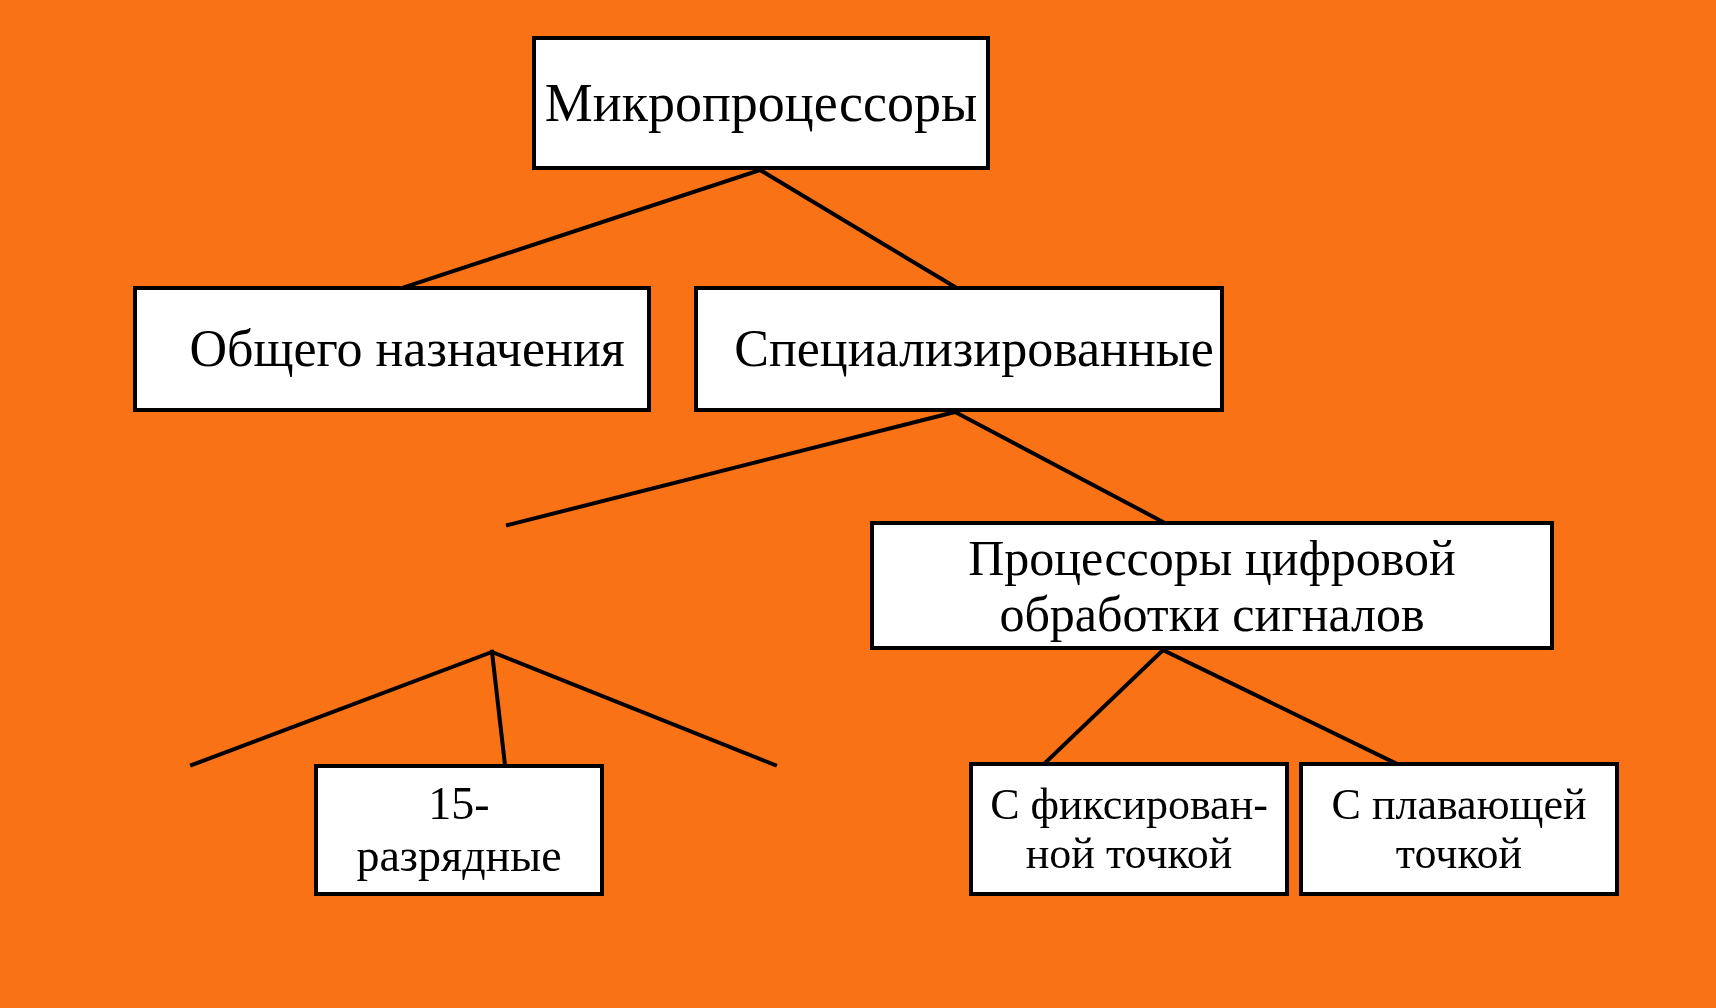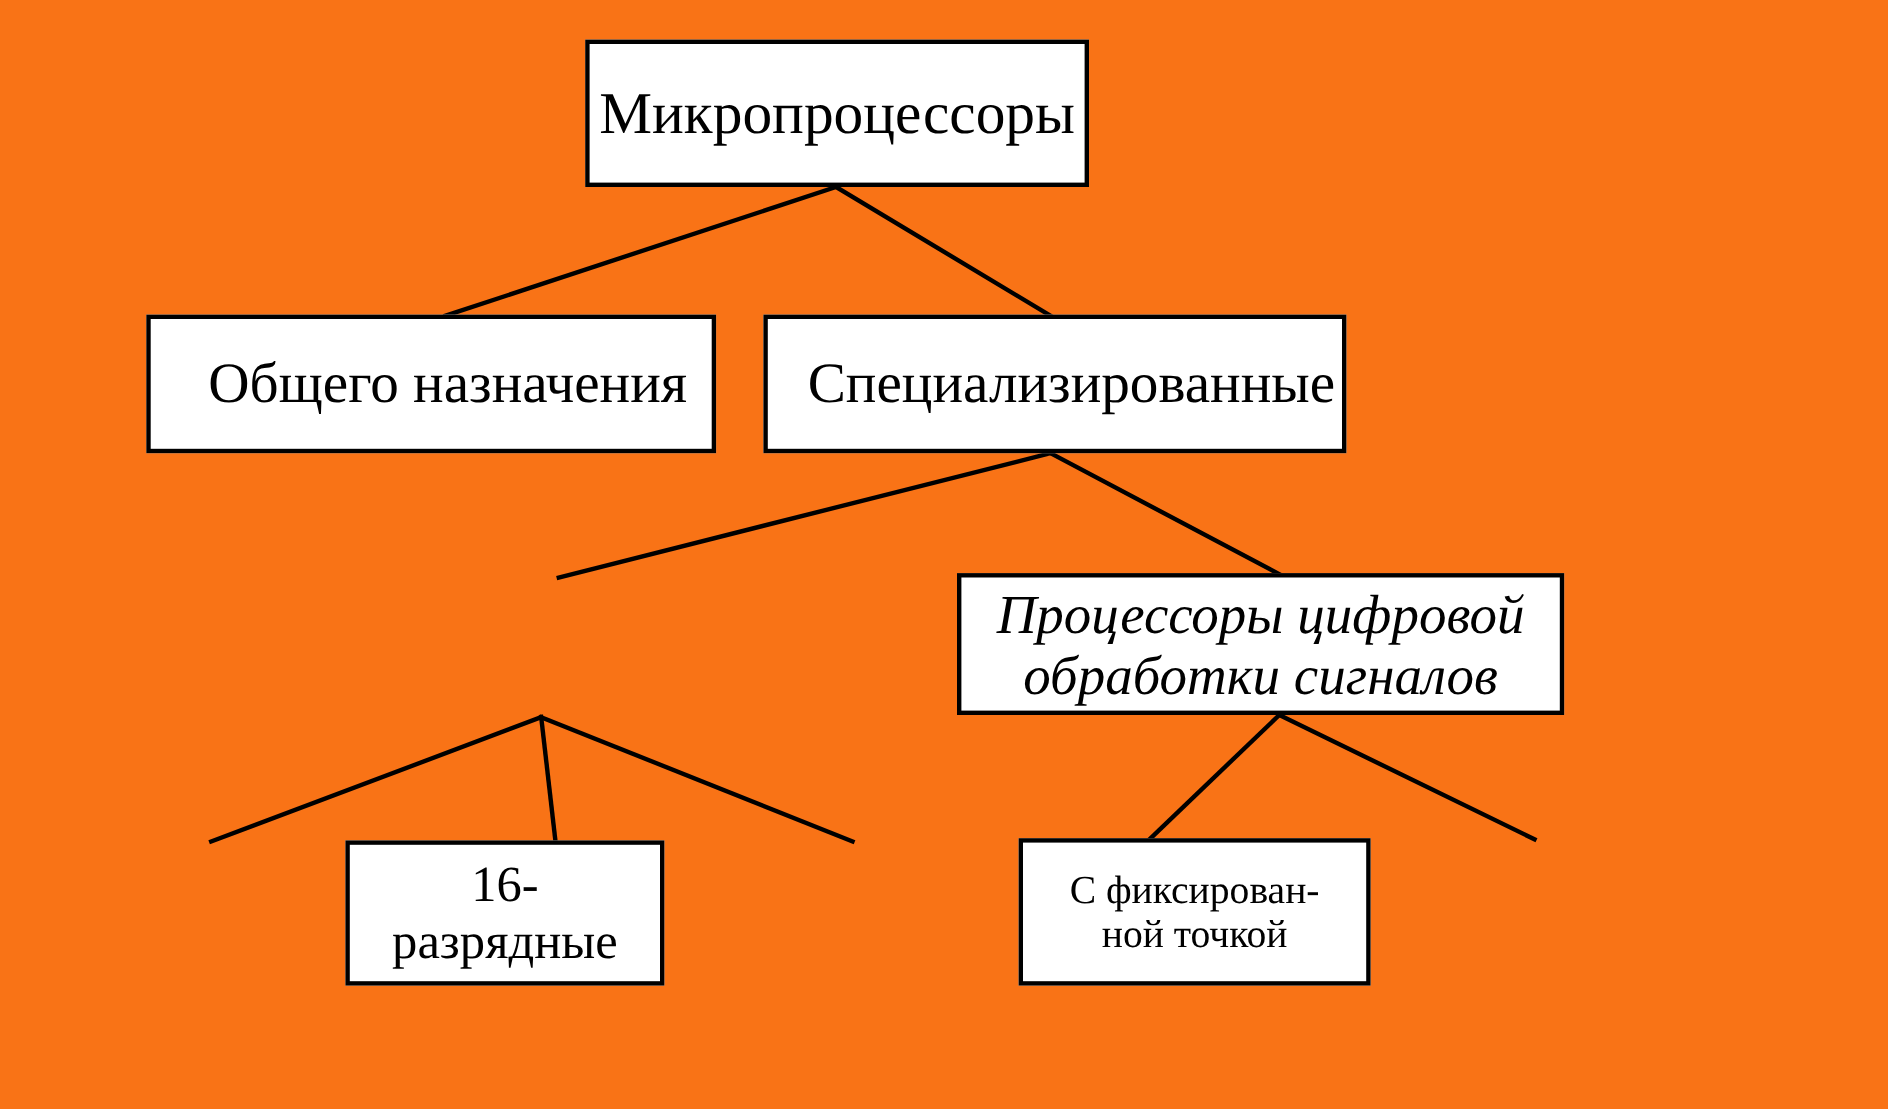--- a/index.html
+++ b/index.html
@@ -39,21 +39,21 @@
   }
   .node .label {
     display: block;
     padding: 0 10px;
     white-space: pre-line;
   }
   .lvl0 { font-size: 54px; }
   .lvl1 { font-size: 52px; padding-left: 30px; }
   .lvl2 { font-size: 50px; }
   .lvl3 { font-size: 46px; }
-  .lvl3-two { font-size: 36px; }
+  .lvl3-two { font-size: 44px; margin-left: 43px; }
 </style>
 </head>
 <body>
 
 <div id="diagram-root">
 
   <svg id="edge-layer" viewBox="0 0 1716 1008" preserveAspectRatio="none">
     <g stroke="#000000" stroke-width="4" fill="none" stroke-linecap="square">
       <line x1="760" y1="170" x2="405" y2="287"></line>
       <line x1="760" y1="170" x2="955" y2="287"></line>
@@ -76,30 +76,34 @@
 
   <div class="node lvl1" style="left:133px; top:286px; width:518px; height:126px;">
     <span class="label">Общего назначения</span>
   </div>
 
   <div class="node lvl1" style="left:694px; top:286px; width:530px; height:126px;">
     <span class="label">Специализированные</span>
   </div>
 
 
-  <div class="node lvl2" style="left:870px; top:521px; width:552px; height:129px;font-style:italic;">
+  <div class="node lvl2" style="left:870px; top:521px; width:684px; height:129px;">
     <span class="label">Процессоры цифровой
 обработки сигналов</span>
   </div>
 
 
   <div class="node lvl3" style="left:314px; top:764px; width:290px; height:132px;">
-    <span class="label">16-разрядные</span>
+    <span class="label">15-разрядные</span>
   </div>
 
 
   <div class="node lvl3-two" style="left:926px; top:762px; width:320px; height:134px;">
     <span class="label">С фиксирован-
 ной точкой</span>
   </div>
 
+  <div class="node lvl3-two" style="left:1256px; top:762px; width:320px; height:134px;">
+    <span class="label">С плавающей
+точкой</span>
+  </div>
 
 </div>
 
 </body></html>

